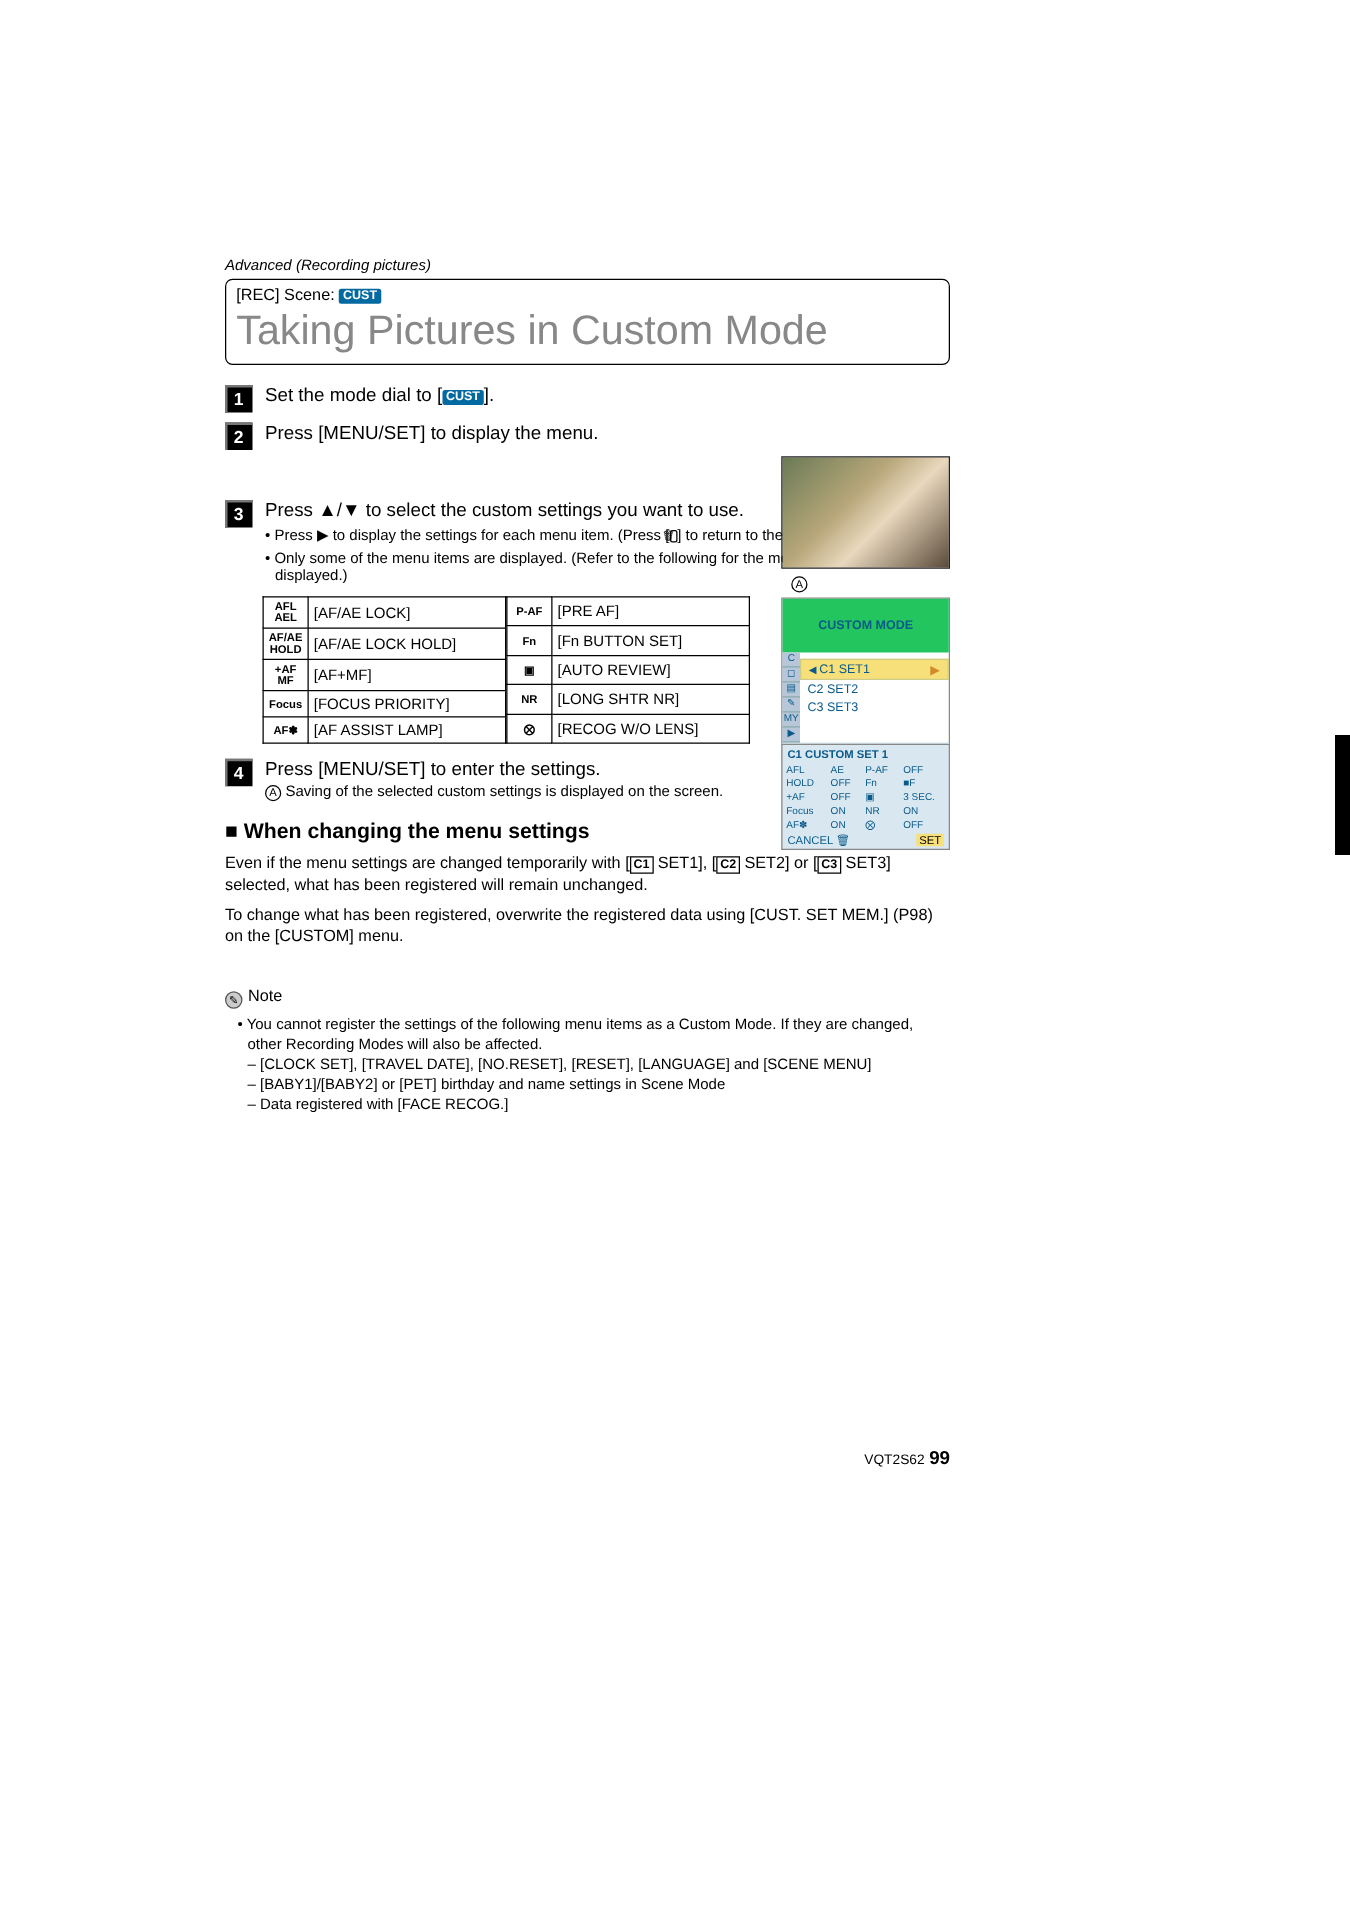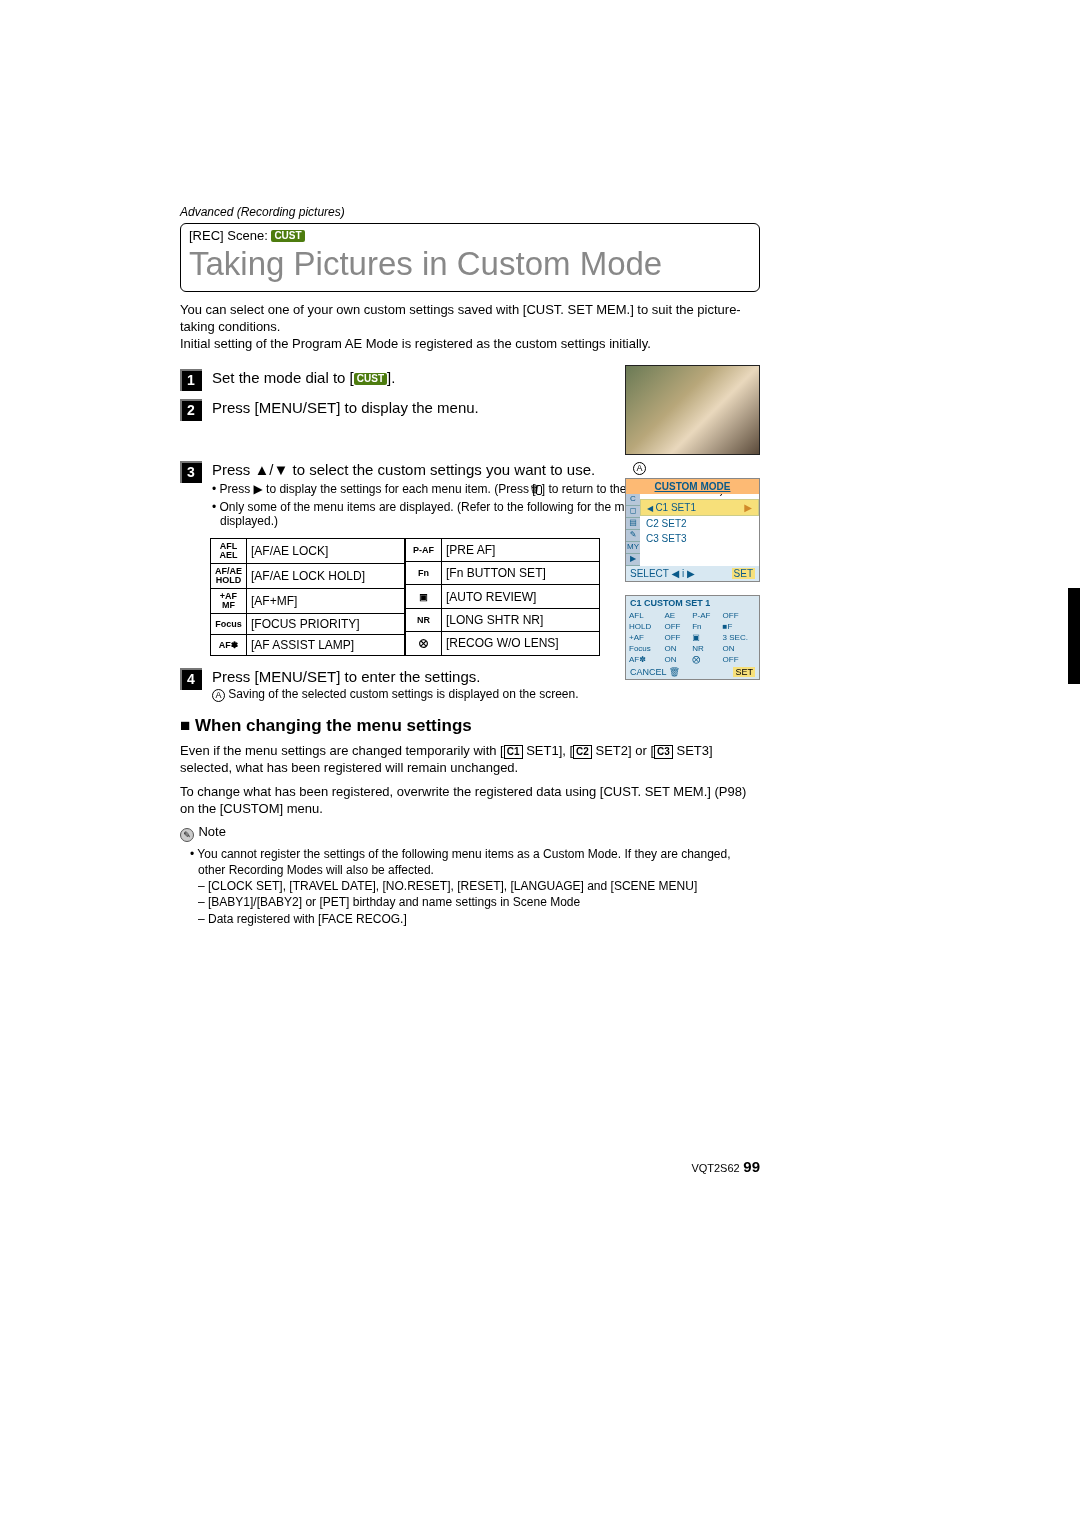--- a/index.html
+++ b/index.html
@@ -24,21 +24,21 @@
     margin-bottom: 4px;
   }
   .h1box {
     border: 1px solid #000;
     border-radius: 6px;
     padding: 4px 8px 8px 8px;
   }
   .recmode { font-size: 13px; }
   .custbadge {
     display: inline-block;
-    background: #4d7c0f;
+    background: #0369a1;
     color: #fff;
     font-size: 10px;
     font-weight: bold;
     border-radius: 2px;
     padding: 1px 3px;
     line-height: 1;
     vertical-align: 1px;
   }
   .h1 {
     color: #888;
@@ -96,21 +96,21 @@
     left: 633px; top: 457px;
   }
 
   .menu1 {
     position: absolute;
     left: 625px; top: 478px;
     width: 135px;
     border: 1px solid #888;
     font-size: 10px;
   }
-  .menu1 .hdr { background:#fdba74; color:#0a5a8a; font-weight:bold; padding:2px 4px; text-align:center;text-decoration:underline; }
+  .menu1 .hdr { background:#22c55e; color:#0a5a8a; font-weight:bold; padding:16px 4px; text-align:center; }
   .menu1 .row { display:flex; align-items:center; }
   .menu1 .tabcol { width:14px; background:#b7c7d9; display:flex; flex-direction:column; }
   .menu1 .tabcol .t { height:12px; text-align:center; font-size:8px; color:#0a5a8a; border-bottom:1px solid #8aa; }
   .menu1 .list { flex:1; }
   .menu1 .li { padding:2px 6px; color:#0a5a8a; }
   .menu1 .li.sel { background:#f7e07a; border:1px solid #cc8; }
   .menu1 .li.sel::before { content:"◀ "; color:#0a5a8a; font-size:8px; }
   .menu1 .li.sel::after { content:""; }
   .menu1 .foot { display:flex; justify-content:space-between; background:#d8e8f2; color:#0a5a8a; padding:2px 4px; }
   .menu1 .foot .sett { background:#f7e07a; padding:0 2px; }
@@ -164,22 +164,20 @@
   <div class="breadcrumb">Advanced (Recording pictures)</div>
 
   <div class="h1box">
     <div class="recmode">
       <span>[REC] Scene:</span>
       <span class="custbadge">CUST</span>
     </div>
     <div class="h1">Taking Pictures in Custom Mode</div>
   </div>
 
-  <div class="intro" style="white-space:pre-line;">You can select one of your own custom settings saved with [CUST. SET MEM.] to suit the picture-taking conditions.
-Initial setting of the Program AE Mode is registered as the custom settings initially.</div>
 
   <div class="steps">
 
     <div class="step">
       <div class="stepnum">1</div>
       <div class="step-body">
         <span>Set the mode dial to [</span><span class="custbadge">CUST</span><span>].</span>
       </div>
     </div>
 
@@ -265,21 +263,21 @@
     </div>
 
   </div>
 
   <div class="sub-h">■ When changing the menu settings</div>
   <div class="para">
     <span>Even if the menu settings are changed temporarily with [</span><span class="cbadge">C1</span><span> SET1], [</span><span class="cbadge">C2</span><span> SET2] or [</span><span class="cbadge">C3</span><span> SET3] selected, what has been registered will remain unchanged.</span>
   </div>
   <div class="para">To change what has been registered, overwrite the registered data using [CUST. SET MEM.] (P98) on the [CUSTOM] menu.</div>
 
-  <div style="margin-top:4px;">
+  <div style="margin-top:30px;">
     <span class="noteicon">✎</span>
     <span style="font-size:13px;">Note</span>
   </div>
   <ul class="notelist">
     <li>• You cannot register the settings of the following menu items as a Custom Mode. If they are changed, other Recording Modes will also be affected.</li>
     <li class="dash">– [CLOCK SET], [TRAVEL DATE], [NO.RESET], [RESET], [LANGUAGE] and [SCENE MENU]</li>
     <li class="dash">– [BABY1]/[BABY2] or [PET] birthday and name settings in Scene Mode</li>
     <li class="dash">– Data registered with [FACE RECOG.]</li>
   </ul>
 

